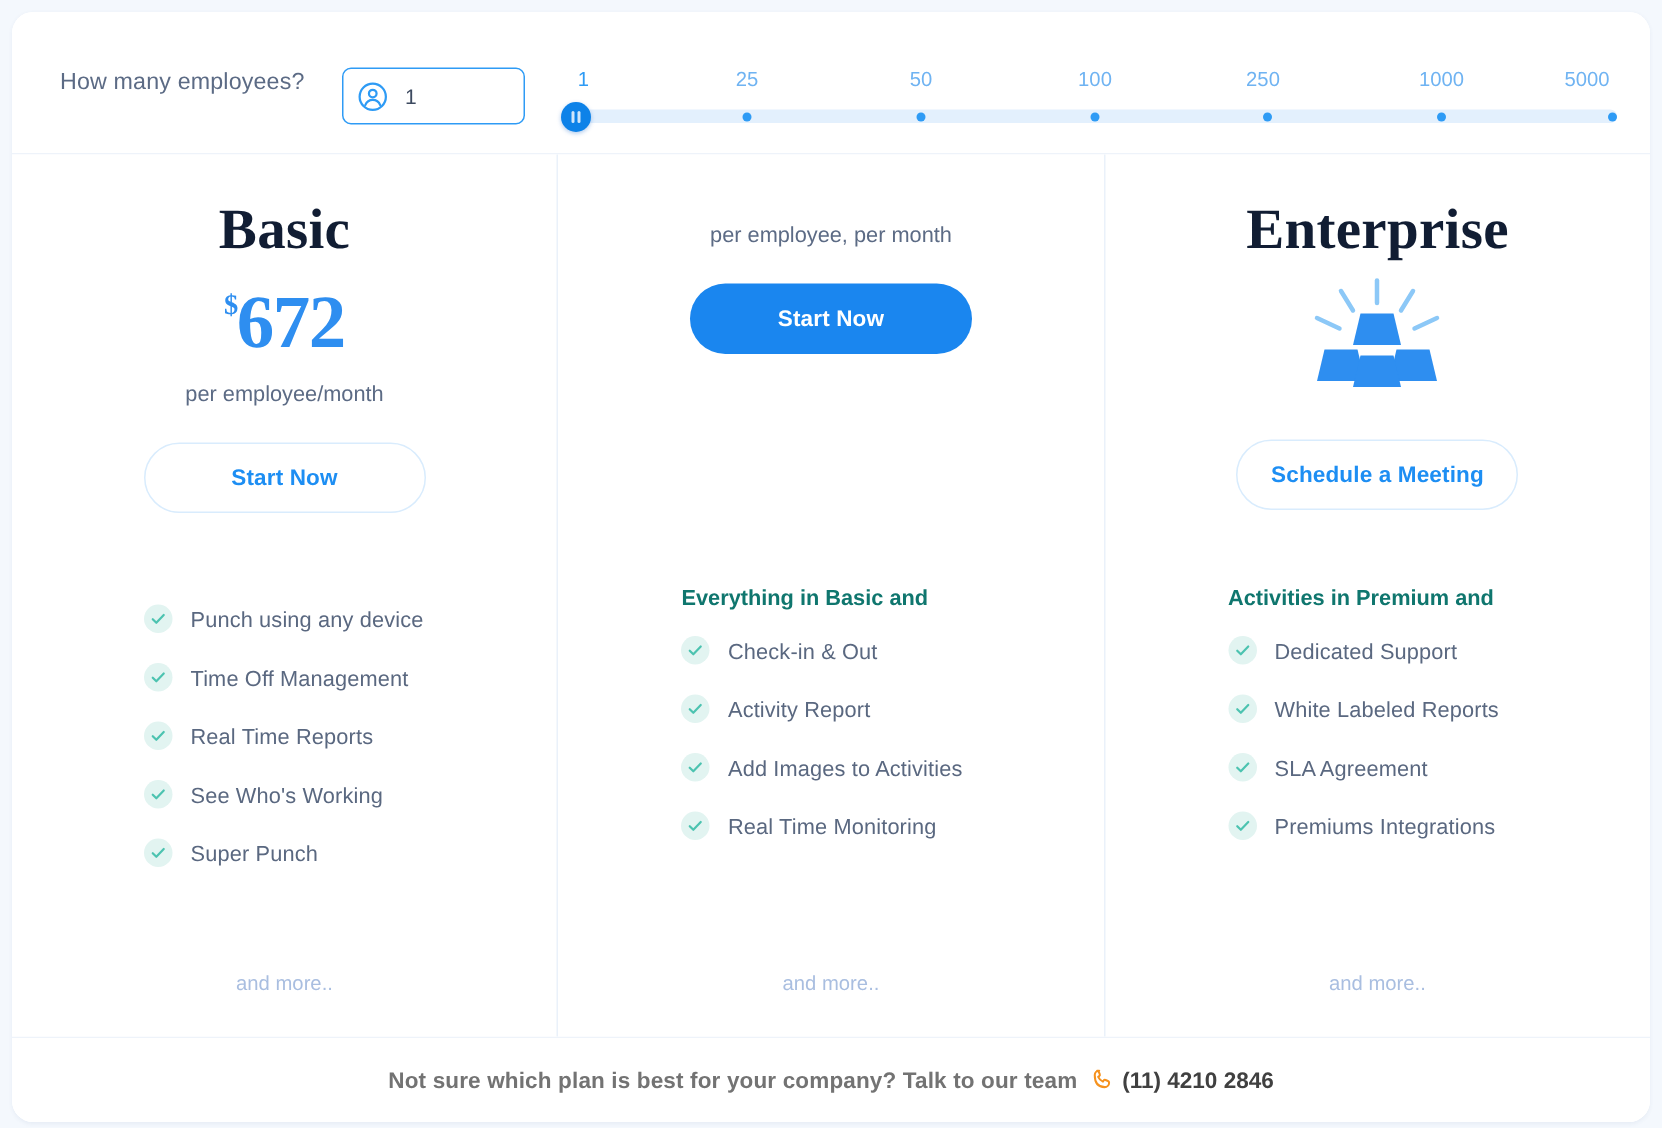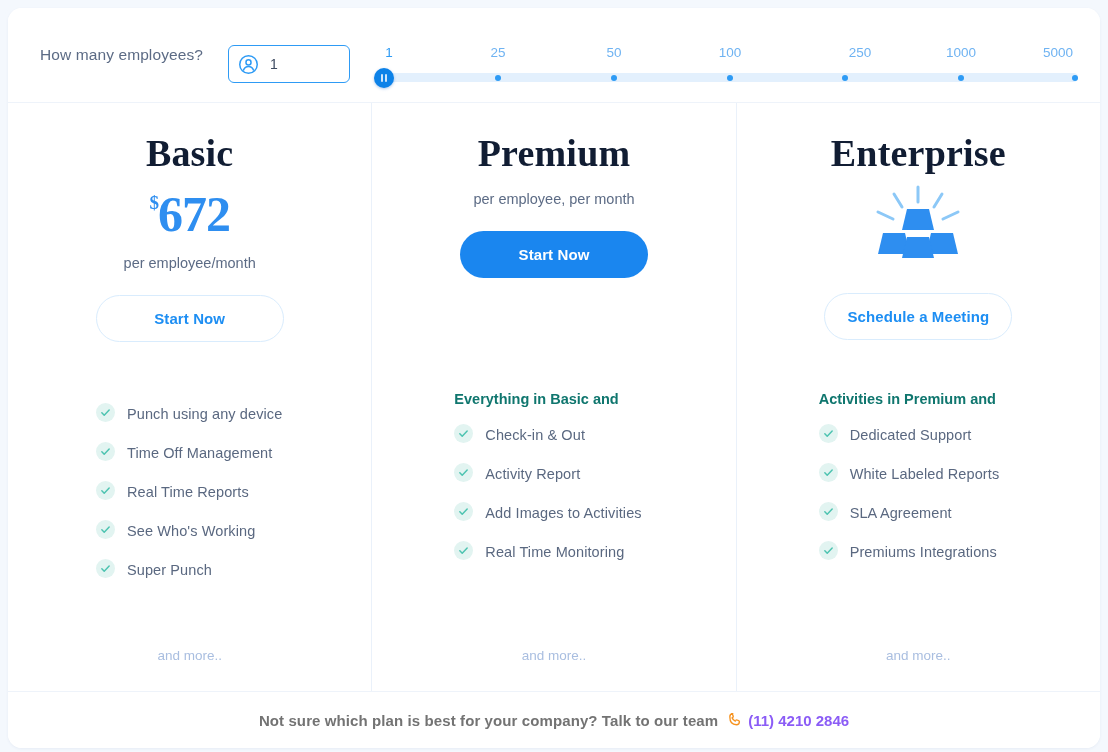--- a/index.html
+++ b/index.html
@@ -304,21 +304,21 @@
   .phone-wrap {
     display: inline-flex;
     align-items: center;
     margin-left: 9px;
     vertical-align: middle;
   }
   .phone-icon { line-height: 0; margin-right: 4px; }
   .phone-num {
     font-size: 15px;
     font-weight: bold;
-    color: #8b5cf6;
+    color: #404040;
     cursor: pointer;
   }
 </style>
 </head>
 <body>
 
 <div class="page">
   <div class="card">
 
     <div class="topbar">
@@ -334,21 +334,21 @@
         </span>
         <span class="emp-value">1</span>
       </div>
 
       <div class="slider">
         <div class="slider-labels">
           <span class="slider-label first" style="left:8px">1</span>
           <span class="slider-label" style="left:120px">25</span>
           <span class="slider-label" style="left:236px">50</span>
           <span class="slider-label" style="left:352px">100</span>
-          <span class="slider-label" style="left:482px">250</span>
+          <span class="slider-label" style="left:464px">250</span>
           <span class="slider-label" style="left:583px">1000</span>
           <span class="slider-label" style="left:680px">5000</span>
         </div>
         <div class="slider-track">
           <span class="slider-tick" style="left:116px"></span>
           <span class="slider-tick" style="left:232px"></span>
           <span class="slider-tick" style="left:348px"></span>
           <span class="slider-tick" style="left:463px"></span>
           <span class="slider-tick" style="left:579px"></span>
           <span class="slider-tick" style="left:693px"></span>
@@ -412,21 +412,20 @@
                   </svg>
                 </span>
               <span class="feat-label">Super Punch</span>
             </div>
           </div>
         </div>
         <div class="and-more">and more..</div>
       </div>
 
       <div class="plan premium">
-        <h2 class="plan-name">Premium</h2>
         <div class="price-note">per employee, per month</div>
         <div class="cta-wrap">
           <div class="cta filled">Start Now</div>
         </div>
         <div class="features">
           <div class="features-inner">
             <div class="feat-head">Everything in Basic and</div>
             <div class="feat">
               <span class="check">
                   <svg width="11" height="11" viewBox="0 0 12 12">

